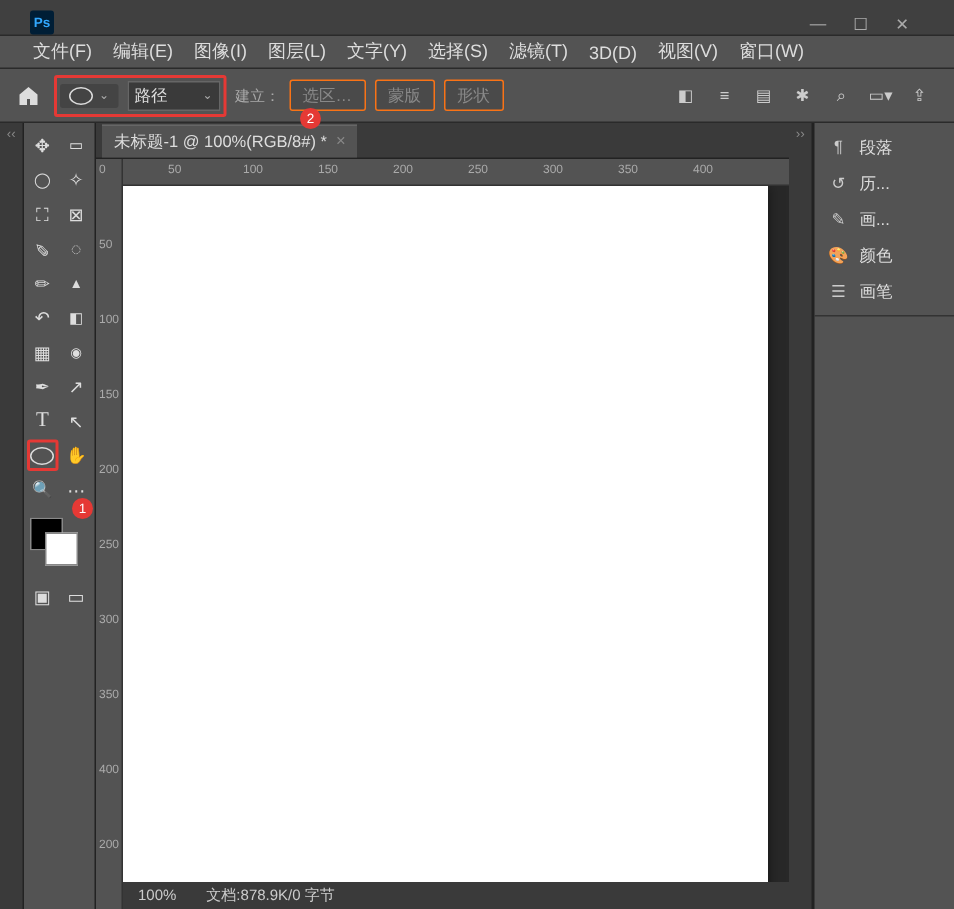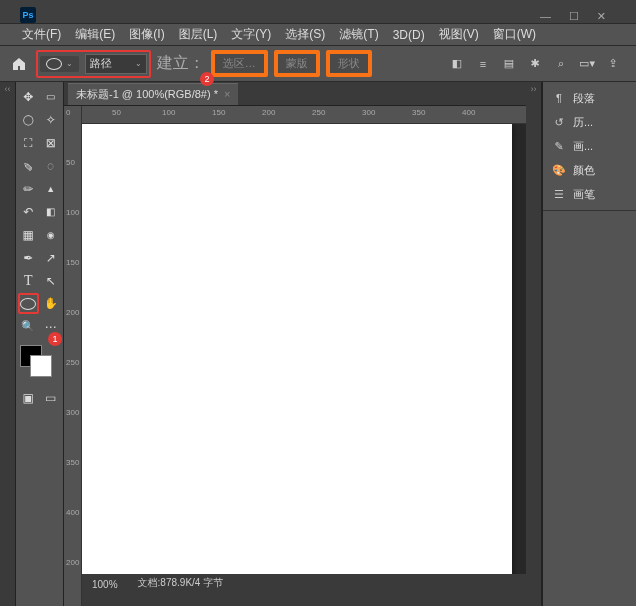--- a/index.html
+++ b/index.html
@@ -10,22 +10,22 @@
 .win-ctrl span{color:#aaa;font-size:11px;cursor:pointer}
 .menubar{height:22px;background:#535353;display:flex;align-items:center;padding:0 16px;gap:2px;border-bottom:1px solid #2a2a2a}
 .menubar span{padding:0 6px;color:#ddd;font-size:12px;cursor:pointer}
 .optbar{height:36px;background:#535353;display:flex;align-items:center;padding:0 8px;gap:6px;border-bottom:1px solid #2a2a2a}
 .home-icon{width:22px;height:22px;display:flex;align-items:center;justify-content:center}
 .outlined{border:2px solid #e53935;border-radius:2px;padding:2px}
 .tool-pick{display:flex;align-items:center;gap:4px;padding:2px 6px;background:#444;border-radius:2px}
 .ellipse-icon{width:16px;height:12px;border:1.5px solid #ddd;border-radius:50%}
 .dd{width:62px;height:20px;background:#3a3a3a;border:1px solid #666;display:flex;align-items:center;justify-content:space-between;padding:0 4px;font-size:11px}
 .chev{font-size:8px;color:#aaa}
-.opt-lbl{color:#aaa;font-size:16px}
-.opt-btn{padding:2px 8px;background:#4a4a4a;border:4px solid #f97316;color:#888;font-size:11px;border-radius:2px}
+.opt-lbl{color:#aaa;font-size:10px}
+.opt-btn{padding:2px 8px;background:#4a4a4a;border:1px solid #f97316;color:#888;font-size:11px;border-radius:2px}
 .opt-icons{margin-left:auto;display:flex;gap:8px;padding-right:6px}
 .opt-icons span{width:18px;height:18px;display:flex;align-items:center;justify-content:center;color:#ccc}
 .badge{position:absolute;background:#e53935;color:#fff;width:14px;height:14px;border-radius:50%;display:flex;align-items:center;justify-content:center;font-size:9px;z-index:10}
 .workspace{display:flex;height:calc(100% - 82px);position:relative}
 .col-strip{width:16px;background:#3a3a3a;border-right:1px solid #222;display:flex;align-items:flex-start;justify-content:center;padding-top:2px}
 .col-strip span{color:#888;font-size:9px}
 .toolbox{width:48px;background:#535353;border-right:1px solid #222;display:flex;flex-direction:column;padding:4px 2px;position:relative}
 .tool-row{display:flex;gap:2px;margin-bottom:2px}
 .tool{width:21px;height:21px;display:flex;align-items:center;justify-content:center;color:#ddd;font-size:12px;cursor:pointer;border-radius:2px}
 .tool.sel{border:2px solid #e53935}
@@ -59,21 +59,21 @@
 .doc-tab{background:#535353;padding:3px 8px;font-size:11px;color:#ddd;display:flex;align-items:center;gap:6px;border-top:1px solid #666}
 .doc-tab .x{color:#888;cursor:pointer}
 .rulers-canvas{flex:1;display:flex;position:relative}
 .ruler-v{width:18px;background:#535353;border-right:1px solid #333;position:relative}
 .ruler-v .tick{position:absolute;left:2px;font-size:8px;color:#aaa}
 .canvas-col{flex:1;display:flex;flex-direction:column}
 .ruler-h{height:18px;background:#535353;border-bottom:1px solid #333;position:relative}
 .ruler-h .tick{position:absolute;top:2px;font-size:8px;color:#aaa}
 .canvas-view{flex:1;background:#282828;position:relative;overflow:hidden}
 .canvas-white{position:absolute;top:0;left:0;width:430px;height:490px;background:#fff;box-shadow:0 0 8px rgba(0,0,0,.5)}
-.statusbar{height:18px;background:#3a3a3a;display:flex;align-items:flex-end;padding:16px 10px;gap:20px;font-size:10px;color:#ccc}
+.statusbar{height:18px;background:#3a3a3a;display:flex;align-items:center;padding:5px 10px;gap:20px;font-size:10px;color:#ccc}
 .rightpanel{width:94px;background:#535353;border-left:1px solid #222;display:flex;flex-direction:column}
 .rp-body{flex:1;padding:4px 0}
 .rp-item{display:flex;align-items:center;gap:6px;padding:4px 8px;color:#ddd;font-size:11px;cursor:pointer}
 .rp-item .ico{width:16px;height:16px;display:flex;align-items:center;justify-content:center;color:#ccc}
 .rp-sep{height:1px;background:#333;margin:4px 0}
 </style>
 </head>
 <body>
 
 <div class="titlebar">
@@ -221,21 +221,21 @@
             <span class="tick" style="left: 230px;">250</span>
             <span class="tick" style="left: 280px;">300</span>
             <span class="tick" style="left: 330px;">350</span>
             <span class="tick" style="left: 380px;">400</span>
           </div>
         <div class="canvas-view">
           <div class="canvas-white"></div>
         </div>
         <div class="statusbar">
           <span>100%</span>
-          <span>文档:878.9K/4 字节</span>
+          <span>文档:878.9K/0 字节</span>
         </div>
       </div>
     </div>
   </div>
 
   <div class="col-strip">
       <span>››</span>
     </div>
   <div class="rightpanel">
     <div class="rp-body">

